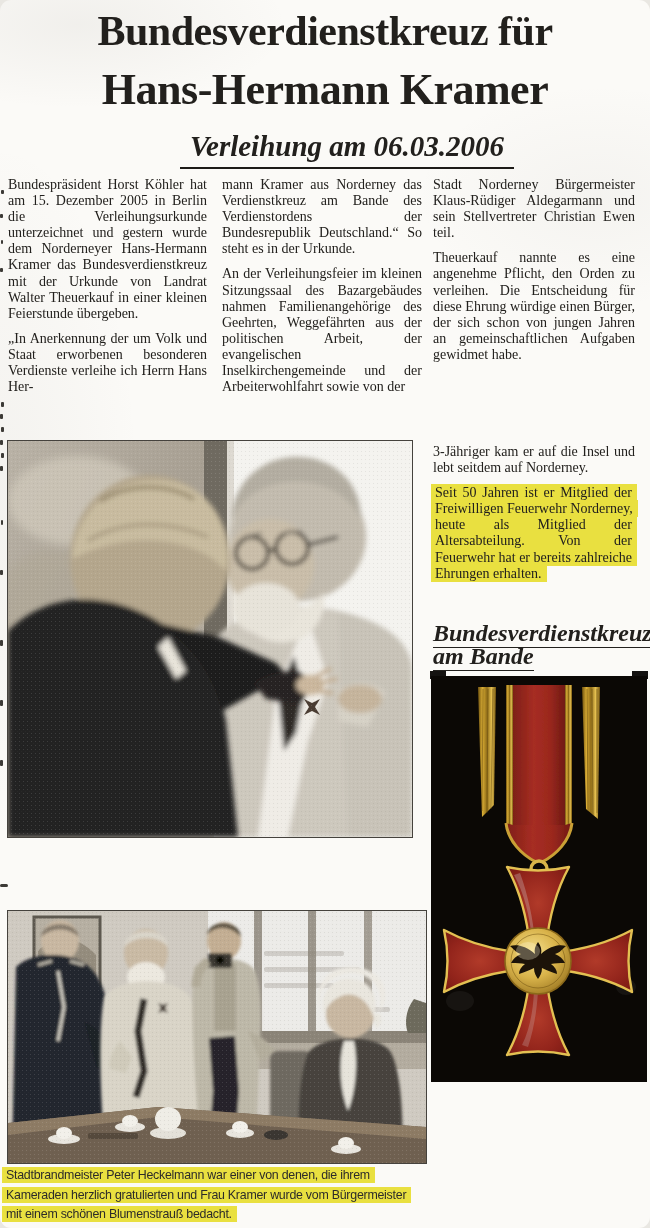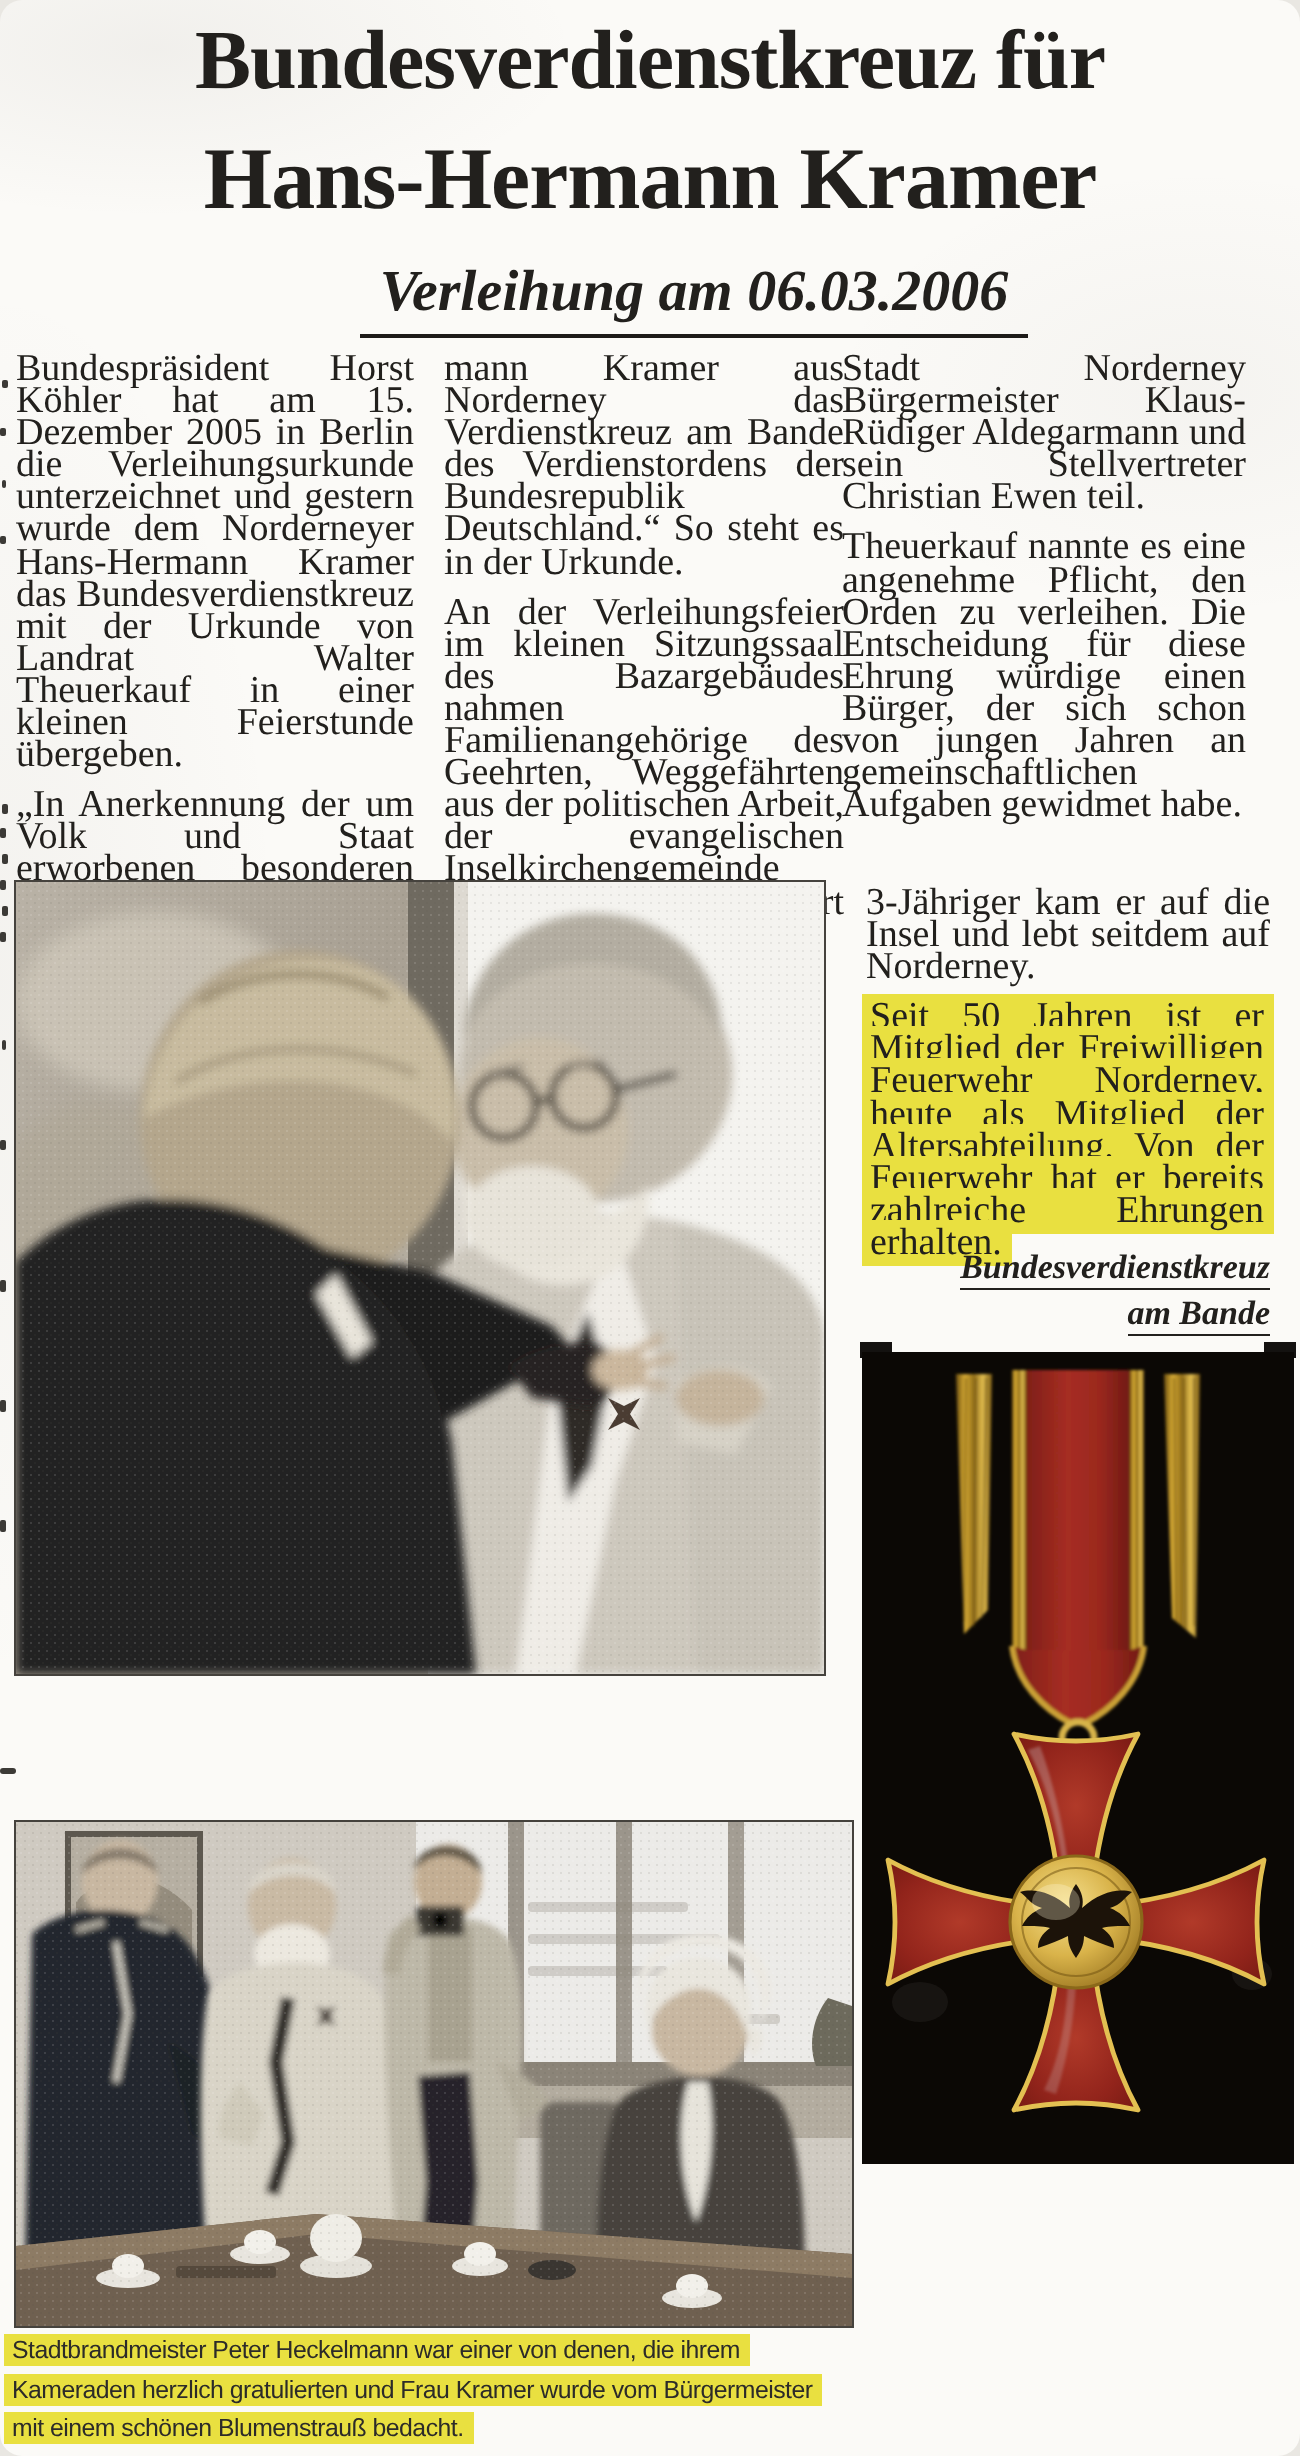--- a/index.html
+++ b/index.html
@@ -19,31 +19,31 @@
   }
   
   .headline{position:absolute;left:0;top:10px;width:650px;text-align:center;
     font-weight:700;letter-spacing:-.5px;line-height:1;}
   .headline .t1{font-size:42px;margin:0;}
   .headline .t2{font-size:44px;margin:16px 0 0 0;}
   .dateline-wrap{position:absolute;left:0;top:130px;width:650px;text-align:center;padding-left:22px;}
   .dateline{font-style:italic;font-weight:700;font-size:29px;
     border-bottom:2.5px solid #1d1b18;padding:0 10px 4px 10px;display:inline-block;}
   
-  .col{position:absolute;width:200px;font-size:19px;line-height:16.1px;
+  .col{position:absolute;width:200px;font-size:14px;line-height:16.1px;
     text-align:justify;text-justify:inter-word;hyphens:auto;-webkit-hyphens:auto;}
   .col p{margin:0 0 9px 0;}
   .col1{left:8px;top:177px;width:199px;}
   .col2{left:222px;top:177px;}
-  .col3{left:421px;top:177px;width:202px;}
+  .col3{left:433px;top:177px;width:202px;}
   .col3b{left:433px;top:444px;width:202px;}
   .mark{background:var(--highlight);box-decoration-break:clone;-webkit-box-decoration-break:clone;
     padding:1px 3px 1px 2px;box-shadow:2px 0 0 var(--highlight),-2px 0 0 var(--highlight);}
-  .medal-heading{position:absolute;left:433px;top:622px;width:202px;text-align:right;
-    font-style:italic;font-weight:700;font-size:17px;line-height:23px;}
+  .medal-heading{position:absolute;left:433px;top:622px;width:202px;text-align:left;
+    font-style:italic;font-weight:700;font-size:24px;line-height:23px;}
   .medal-heading span{border-bottom:1.6px solid #23211e;padding-bottom:1px;}
   
   figure{margin:0;padding:0;position:absolute;}
   .photo{border:1px solid #45423d;background:#d8d4cc;box-sizing:border-box;}
   .photo svg{display:block;}
   .photo1{left:7px;top:440px;width:406px;height:398px;}
   .photo2{left:7px;top:910px;width:420px;height:254px;}
   .medal-photo{left:430px;top:671px;width:218px;height:414px;background:transparent;}
   
   .caption{position:absolute;font-family:"Liberation Sans", sans-serif;

